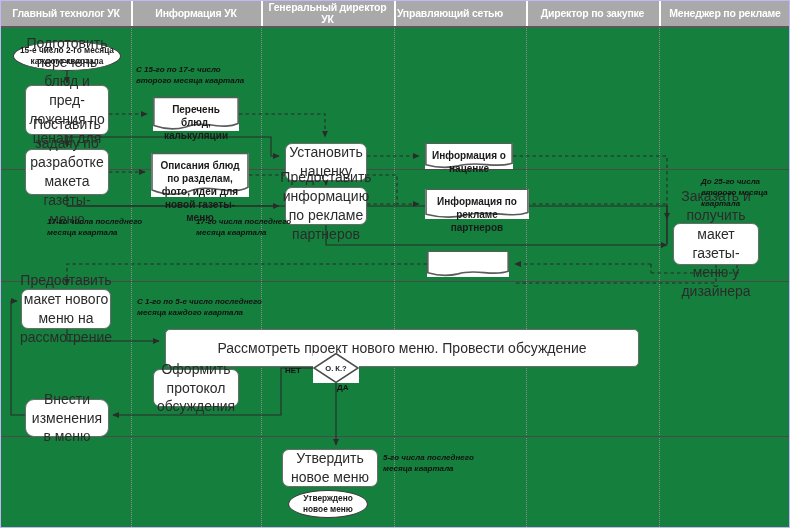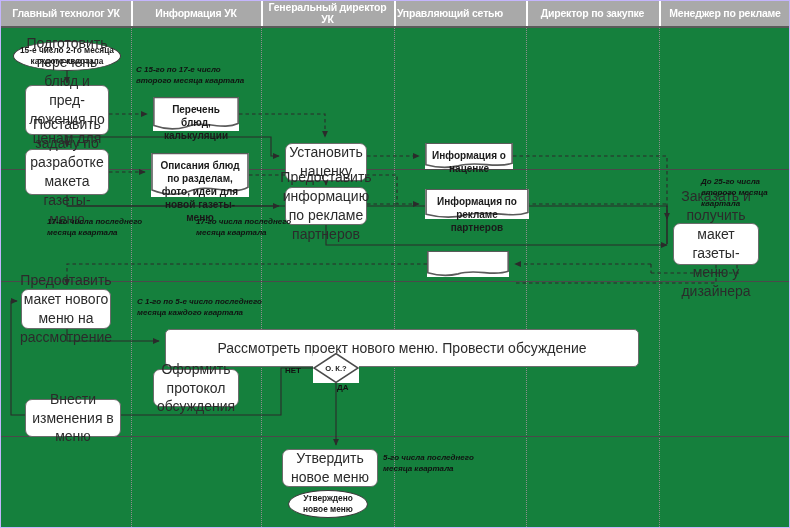--- a/index.html
+++ b/index.html
@@ -190,21 +190,21 @@
       </div>
       <div class="node proc" style="left: 20px; top: 288px; width: 90px; height: 40px;">Предоставить макет нового меню на рассмотрение</div>
       <div class="node proc wide" style="left: 164px; top: 328px; width: 474px; height: 22px;">Рассмотреть проект нового меню. Провести обсуждение</div>
       <div class="node proc" style="left: 152px; top: 368px; width: 86px; height: 34px;">Оформить протокол обсуждения</div>
       <div class="node dia" style="left: 312px; top: 352px; width: 46px; height: 30px;">
         <svg class="dia-svg" viewBox="0 0 100 100" preserveAspectRatio="none">
           <path d="M50,2 L98,50 L50,98 L2,50 Z" fill="#ffffff" stroke="#4a4a4a" stroke-width="1.6" vector-effect="non-scaling-stroke"></path>
         </svg>
         <span class="dia-txt">О. К.?</span>
       </div>
-      <div class="node proc" style="left: 24px; top: 398px; width: 96px; height: 32px;">Внести изменения в меню</div>
+      <div class="node proc" style="left: 24px; top: 398px; width: 84px; height: 32px; border-radius: 9px;">Внести изменения в меню</div>
       <div class="node proc" style="left: 281px; top: 448px; width: 96px; height: 26px;">Утвердить новое меню</div>
       <div class="node term" style="left: 287px; top: 489px; width: 80px; height: 28px;">Утверждено новое меню</div>
     </div>
   <div id="notes">
       <div class="note" style="left: 135px; top: 64px; width: 118px;">С 15-го по 17-е число второго месяца квартала</div>
       <div class="note" style="left: 46px; top: 216px; width: 100px;">17-го числа последнего месяца квартала</div>
       <div class="note" style="left: 195px; top: 216px; width: 100px;">17-го числа последнего месяца квартала</div>
       <div class="note" style="left: 700px; top: 176px; width: 86px;">До 25-го числа второго месяца квартала</div>
       <div class="note" style="left: 136px; top: 296px; width: 140px;">С 1-го по 5-е число последнего месяца каждого квартала</div>
       <div class="note" style="left: 382px; top: 452px; width: 98px;">5-го числа последнего месяца квартала</div>

